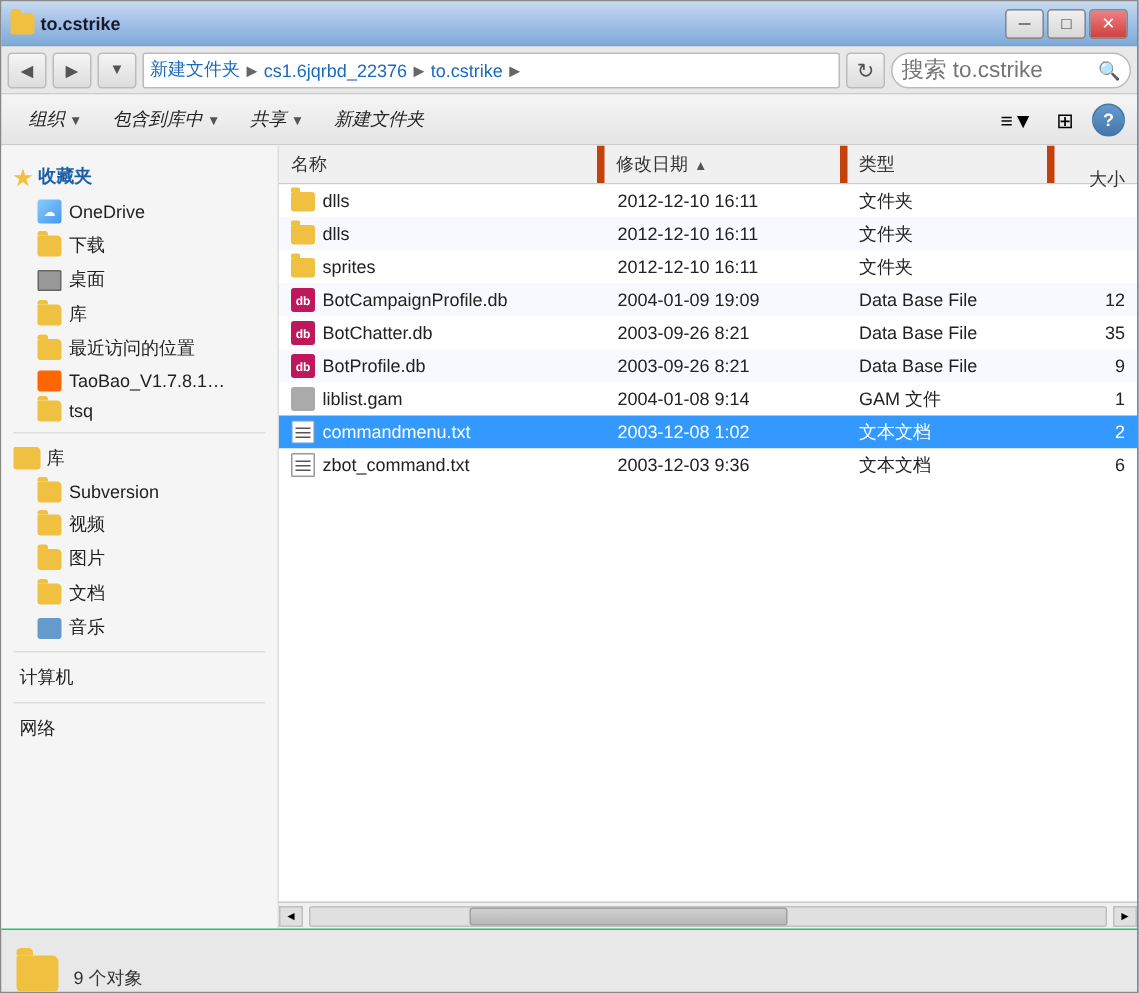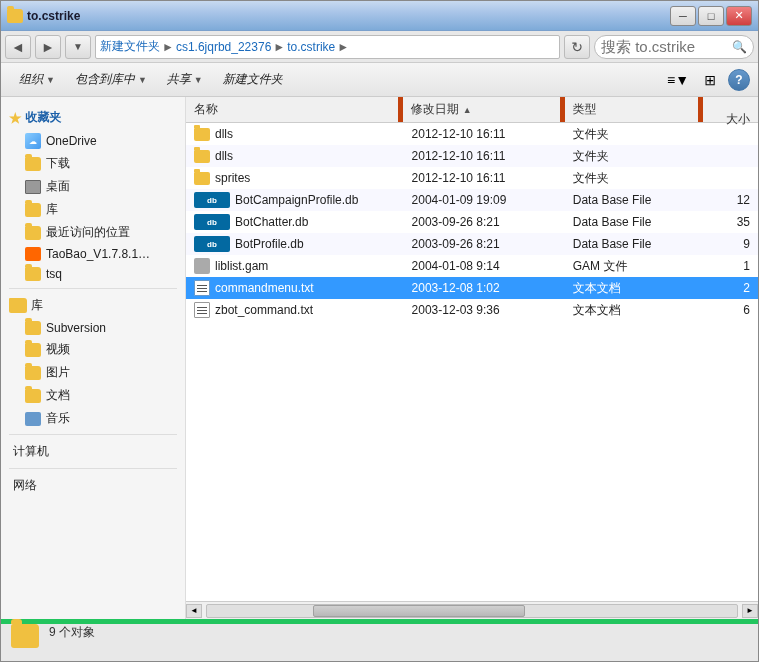--- a/index.html
+++ b/index.html
@@ -374,23 +374,23 @@
       content: '';
       position: absolute;
       top: -3px;
       left: 0;
       width: 6px;
       height: 3px;
       background: #f0c040;
       border-radius: 1px 1px 0 0;
     }
     .db-icon {
-      width: 36px;
+      width: 16px;
       height: 16px;
-      background: #0369a1;
+      background: #be185d;
       border-radius: 2px;
       flex-shrink: 0;
       display: flex;
       align-items: center;
       justify-content: center;
       font-size: 8px;
       color: white;
       font-weight: bold;
     }
     .gam-icon {
@@ -457,23 +457,23 @@
       align-items: center;
       justify-content: center;
       font-size: 8px;
       cursor: pointer;
     }
 
     
     .status-bar {
       height: 42px;
       background: #e8e8e8;
-      border-top: 5px solid #22c55e;
-      display: flex;
-      align-items: flex-start;
+      border-top: 1px solid #22c55e;
+      display: flex;
+      align-items: flex-end;
       padding: 0 10px;
       gap: 10px;
     }
     .status-folder-icon {
       width: 28px;
       height: 24px;
       background: #f0c040;
       border-radius: 2px 4px 3px 3px;
       position: relative;
       flex-shrink: 0;

